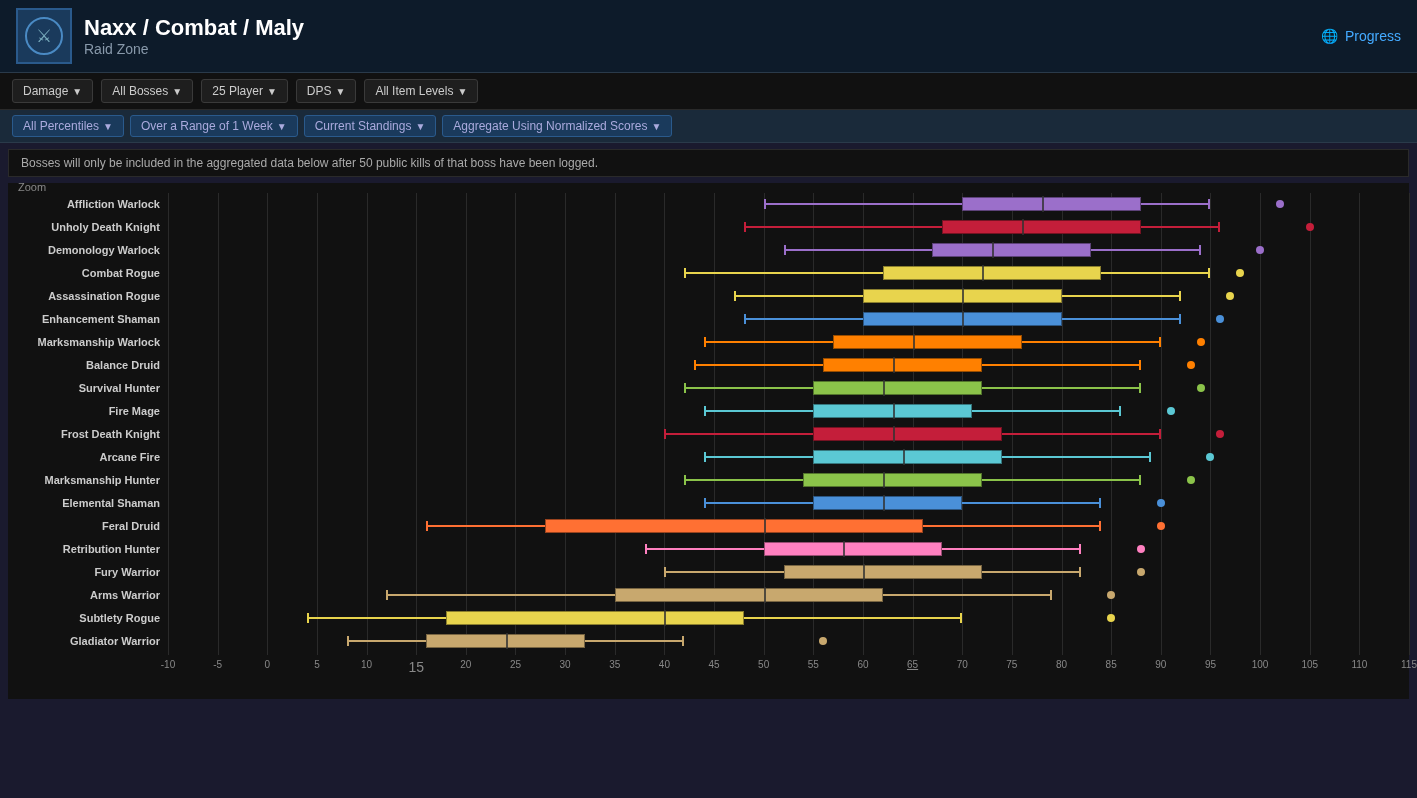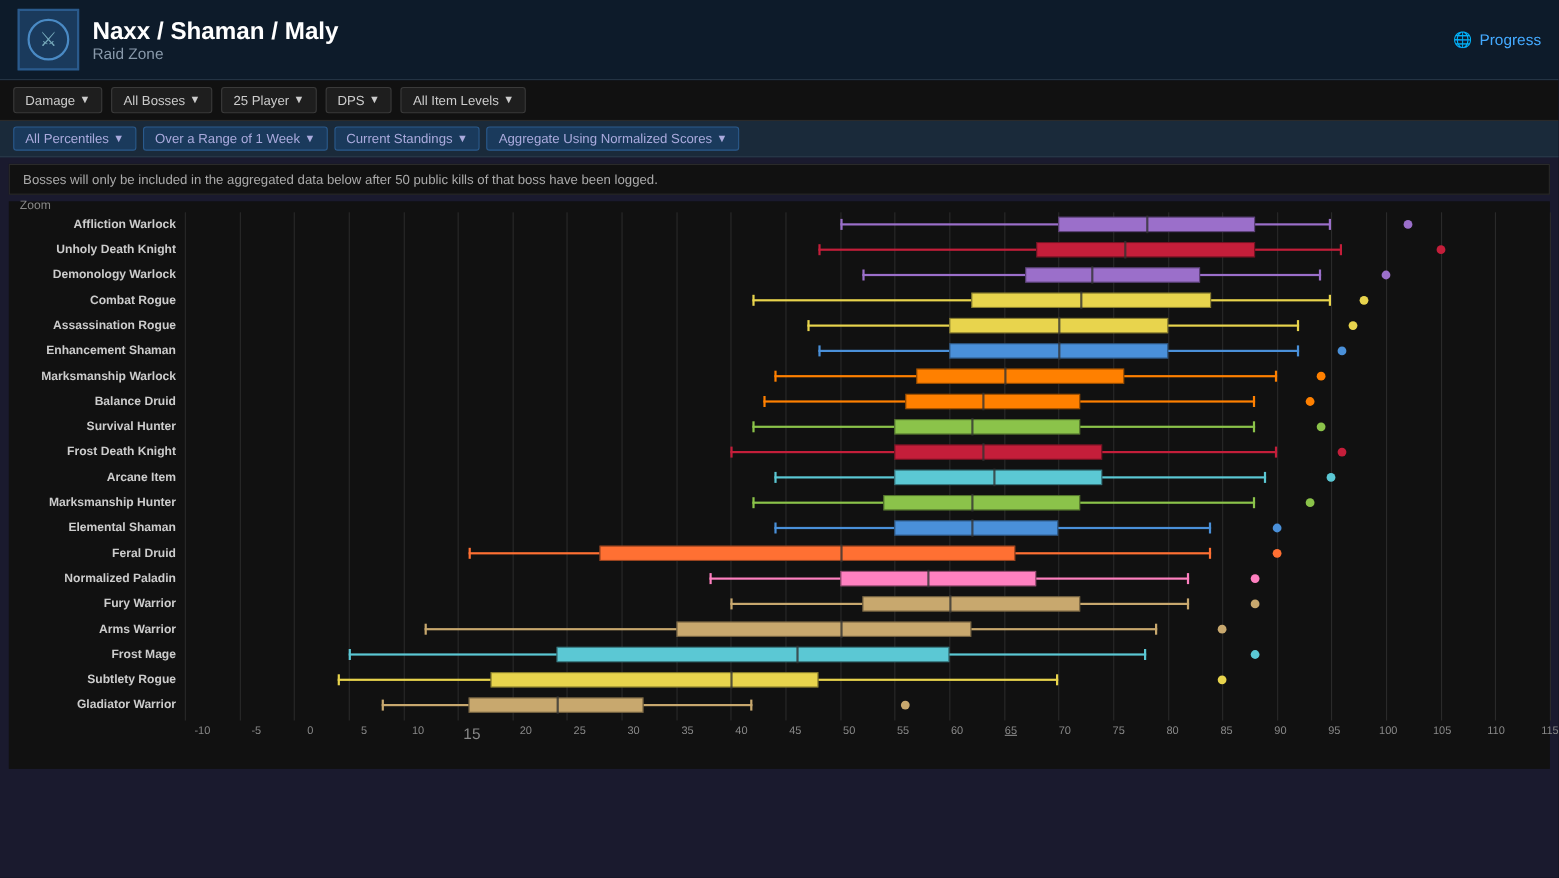--- a/index.html
+++ b/index.html
@@ -37,39 +37,39 @@
 
     
     .grid-overlay { position: absolute; top: 0; bottom: 0; left: 160px; right: 0; pointer-events: none; }
     .grid-line { position: absolute; top: 0; bottom: 0; width: 1px; background: #2a2a2a; }
 
     .zoom-label { position: absolute; top: -2px; left: 10px; color: #888; font-size: 11px; }
 
     .chevron { font-size: 10px; }
 
     
-    .axis-row { display: flex; align-items: center; margin-top: 6px; padding-left: 16px; }
+    .axis-row { display: flex; align-items: center; margin-top: 6px; }
     .axis-spacer { width: 160px; flex-shrink: 0; }
     .axis-ticks { flex: 1; position: relative; height: 20px; }
   </style>
 </head>
 <body>
 
 <div>
 
   <div class="header">
     <div class="header-left">
       <div class="header-icon">
         <svg width="40" height="40" viewBox="0 0 40 40">
           <circle cx="20" cy="20" r="18" fill="#1a3a5c" stroke="#4a8ac4" stroke-width="2"></circle>
           <text x="20" y="26" text-anchor="middle" fill="#7ab" font-size="18">⚔</text>
         </svg>
       </div>
       <div>
-        <div class="header-title">Naxx / Shaman / Maly</div>
+        <div class="header-title">Naxx / Combat / Maly</div>
         <div class="header-subtitle">Raid Zone</div>
       </div>
     </div>
     <div class="header-progress">
       <span>🌐</span>
       <span>Progress</span>
     </div>
   </div>
 
   <div class="toolbar">
@@ -249,33 +249,45 @@
             <div style="position: absolute; height: 2px; background: rgb(139, 195, 74); top: 50%; transform: translateY(-50%); left: 41.6%; width: calc(10.4%);"></div>
             <div style="position: absolute; height: 2px; background: rgb(139, 195, 74); top: 50%; transform: translateY(-50%); left: 65.6%; width: calc(12.8%);"></div>
             <div style="position: absolute; width: 2px; height: 10px; background: rgb(139, 195, 74); top: 50%; transform: translateY(-50%); left: 41.6%;"></div>
             <div style="position: absolute; width: 2px; height: 10px; background: rgb(139, 195, 74); top: 50%; transform: translateY(-50%); left: calc(78.4% - 2px);"></div>
             <div style="position: absolute; top: 1px; bottom: 1px; background: rgb(139, 195, 74); border: 1px solid rgba(0, 0, 0, 0.4); left: 52%; width: calc(13.6%);"></div>
             <div style="position: absolute; width: 2px; top: 0px; bottom: 0px; background: rgba(50, 50, 50, 0.8); left: 57.6%; z-index: 2;"></div>
             <div style="position: absolute; width: 8px; height: 8px; border-radius: 50%; background: rgb(139, 195, 74); top: 50%; transform: translate(-50%, -50%); left: 83.2%;"></div>
           </div>
         </div>
         <div class="spec-row">
+          <div class="spec-label">Fire Mage</div>
+          <div class="chart-area" style="position: relative; height: 16px;">
+            <div style="position: absolute; height: 2px; background: rgb(91, 200, 212); top: 50%; transform: translateY(-50%); left: 43.2%; width: calc(8.8%);"></div>
+            <div style="position: absolute; height: 2px; background: rgb(91, 200, 212); top: 50%; transform: translateY(-50%); left: 64.8%; width: calc(12%);"></div>
+            <div style="position: absolute; width: 2px; height: 10px; background: rgb(91, 200, 212); top: 50%; transform: translateY(-50%); left: 43.2%;"></div>
+            <div style="position: absolute; width: 2px; height: 10px; background: rgb(91, 200, 212); top: 50%; transform: translateY(-50%); left: calc(76.8% - 2px);"></div>
+            <div style="position: absolute; top: 1px; bottom: 1px; background: rgb(91, 200, 212); border: 1px solid rgba(0, 0, 0, 0.4); left: 52%; width: calc(12.8%);"></div>
+            <div style="position: absolute; width: 2px; top: 0px; bottom: 0px; background: rgba(50, 50, 50, 0.8); left: 58.4%; z-index: 2;"></div>
+            <div style="position: absolute; width: 8px; height: 8px; border-radius: 50%; background: rgb(91, 200, 212); top: 50%; transform: translate(-50%, -50%); left: 80.8%;"></div>
+          </div>
+        </div>
+        <div class="spec-row">
           <div class="spec-label">Frost Death Knight</div>
           <div class="chart-area" style="position: relative; height: 16px;">
             <div style="position: absolute; height: 2px; background: rgb(196, 30, 58); top: 50%; transform: translateY(-50%); left: 40%; width: calc(12%);"></div>
             <div style="position: absolute; height: 2px; background: rgb(196, 30, 58); top: 50%; transform: translateY(-50%); left: 67.2%; width: calc(12.8%);"></div>
             <div style="position: absolute; width: 2px; height: 10px; background: rgb(196, 30, 58); top: 50%; transform: translateY(-50%); left: 40%;"></div>
             <div style="position: absolute; width: 2px; height: 10px; background: rgb(196, 30, 58); top: 50%; transform: translateY(-50%); left: calc(80% - 2px);"></div>
             <div style="position: absolute; top: 1px; bottom: 1px; background: rgb(196, 30, 58); border: 1px solid rgba(0, 0, 0, 0.4); left: 52%; width: calc(15.2%);"></div>
             <div style="position: absolute; width: 2px; top: 0px; bottom: 0px; background: rgba(50, 50, 50, 0.8); left: 58.4%; z-index: 2;"></div>
             <div style="position: absolute; width: 8px; height: 8px; border-radius: 50%; background: rgb(196, 30, 58); top: 50%; transform: translate(-50%, -50%); left: 84.8%;"></div>
           </div>
         </div>
         <div class="spec-row">
-          <div class="spec-label">Arcane Item</div>
+          <div class="spec-label">Arcane Fire</div>
           <div class="chart-area" style="position: relative; height: 16px;">
             <div style="position: absolute; height: 2px; background: rgb(91, 200, 212); top: 50%; transform: translateY(-50%); left: 43.2%; width: calc(8.8%);"></div>
             <div style="position: absolute; height: 2px; background: rgb(91, 200, 212); top: 50%; transform: translateY(-50%); left: 67.2%; width: calc(12%);"></div>
             <div style="position: absolute; width: 2px; height: 10px; background: rgb(91, 200, 212); top: 50%; transform: translateY(-50%); left: 43.2%;"></div>
             <div style="position: absolute; width: 2px; height: 10px; background: rgb(91, 200, 212); top: 50%; transform: translateY(-50%); left: calc(79.2% - 2px);"></div>
             <div style="position: absolute; top: 1px; bottom: 1px; background: rgb(91, 200, 212); border: 1px solid rgba(0, 0, 0, 0.4); left: 52%; width: calc(15.2%);"></div>
             <div style="position: absolute; width: 2px; top: 0px; bottom: 0px; background: rgba(50, 50, 50, 0.8); left: 59.2%; z-index: 2;"></div>
             <div style="position: absolute; width: 8px; height: 8px; border-radius: 50%; background: rgb(91, 200, 212); top: 50%; transform: translate(-50%, -50%); left: 84%;"></div>
           </div>
         </div>
@@ -309,21 +321,21 @@
             <div style="position: absolute; height: 2px; background: rgb(255, 112, 51); top: 50%; transform: translateY(-50%); left: 20.8%; width: calc(9.6%);"></div>
             <div style="position: absolute; height: 2px; background: rgb(255, 112, 51); top: 50%; transform: translateY(-50%); left: 60.8%; width: calc(14.4%);"></div>
             <div style="position: absolute; width: 2px; height: 10px; background: rgb(255, 112, 51); top: 50%; transform: translateY(-50%); left: 20.8%;"></div>
             <div style="position: absolute; width: 2px; height: 10px; background: rgb(255, 112, 51); top: 50%; transform: translateY(-50%); left: calc(75.2% - 2px);"></div>
             <div style="position: absolute; top: 1px; bottom: 1px; background: rgb(255, 112, 51); border: 1px solid rgba(0, 0, 0, 0.4); left: 30.4%; width: calc(30.4%);"></div>
             <div style="position: absolute; width: 2px; top: 0px; bottom: 0px; background: rgba(50, 50, 50, 0.8); left: 48%; z-index: 2;"></div>
             <div style="position: absolute; width: 8px; height: 8px; border-radius: 50%; background: rgb(255, 112, 51); top: 50%; transform: translate(-50%, -50%); left: 80%;"></div>
           </div>
         </div>
         <div class="spec-row">
-          <div class="spec-label">Normalized Paladin</div>
+          <div class="spec-label">Retribution Hunter</div>
           <div class="chart-area" style="position: relative; height: 16px;">
             <div style="position: absolute; height: 2px; background: rgb(255, 128, 192); top: 50%; transform: translateY(-50%); left: 38.4%; width: calc(9.6%);"></div>
             <div style="position: absolute; height: 2px; background: rgb(255, 128, 192); top: 50%; transform: translateY(-50%); left: 62.4%; width: calc(11.2%);"></div>
             <div style="position: absolute; width: 2px; height: 10px; background: rgb(255, 128, 192); top: 50%; transform: translateY(-50%); left: 38.4%;"></div>
             <div style="position: absolute; width: 2px; height: 10px; background: rgb(255, 128, 192); top: 50%; transform: translateY(-50%); left: calc(73.6% - 2px);"></div>
             <div style="position: absolute; top: 1px; bottom: 1px; background: rgb(255, 128, 192); border: 1px solid rgba(0, 0, 0, 0.4); left: 48%; width: calc(14.4%);"></div>
             <div style="position: absolute; width: 2px; top: 0px; bottom: 0px; background: rgba(50, 50, 50, 0.8); left: 54.4%; z-index: 2;"></div>
             <div style="position: absolute; width: 8px; height: 8px; border-radius: 50%; background: rgb(255, 128, 192); top: 50%; transform: translate(-50%, -50%); left: 78.4%;"></div>
           </div>
         </div>
@@ -342,32 +354,20 @@
         <div class="spec-row">
           <div class="spec-label">Arms Warrior</div>
           <div class="chart-area" style="position: relative; height: 16px;">
             <div style="position: absolute; height: 2px; background: rgb(200, 168, 110); top: 50%; transform: translateY(-50%); left: 17.6%; width: calc(18.4%);"></div>
             <div style="position: absolute; height: 2px; background: rgb(200, 168, 110); top: 50%; transform: translateY(-50%); left: 57.6%; width: calc(13.6%);"></div>
             <div style="position: absolute; width: 2px; height: 10px; background: rgb(200, 168, 110); top: 50%; transform: translateY(-50%); left: 17.6%;"></div>
             <div style="position: absolute; width: 2px; height: 10px; background: rgb(200, 168, 110); top: 50%; transform: translateY(-50%); left: calc(71.2% - 2px);"></div>
             <div style="position: absolute; top: 1px; bottom: 1px; background: rgb(200, 168, 110); border: 1px solid rgba(0, 0, 0, 0.4); left: 36%; width: calc(21.6%);"></div>
             <div style="position: absolute; width: 2px; top: 0px; bottom: 0px; background: rgba(50, 50, 50, 0.8); left: 48%; z-index: 2;"></div>
             <div style="position: absolute; width: 8px; height: 8px; border-radius: 50%; background: rgb(200, 168, 110); top: 50%; transform: translate(-50%, -50%); left: 76%;"></div>
-          </div>
-        </div>
-        <div class="spec-row">
-          <div class="spec-label">Frost Mage</div>
-          <div class="chart-area" style="position: relative; height: 16px;">
-            <div style="position: absolute; height: 2px; background: rgb(91, 200, 212); top: 50%; transform: translateY(-50%); left: 12%; width: calc(15.2%);"></div>
-            <div style="position: absolute; height: 2px; background: rgb(91, 200, 212); top: 50%; transform: translateY(-50%); left: 56%; width: calc(14.4%);"></div>
-            <div style="position: absolute; width: 2px; height: 10px; background: rgb(91, 200, 212); top: 50%; transform: translateY(-50%); left: 12%;"></div>
-            <div style="position: absolute; width: 2px; height: 10px; background: rgb(91, 200, 212); top: 50%; transform: translateY(-50%); left: calc(70.4% - 2px);"></div>
-            <div style="position: absolute; top: 1px; bottom: 1px; background: rgb(91, 200, 212); border: 1px solid rgba(0, 0, 0, 0.4); left: 27.2%; width: calc(28.8%);"></div>
-            <div style="position: absolute; width: 2px; top: 0px; bottom: 0px; background: rgba(50, 50, 50, 0.8); left: 44.8%; z-index: 2;"></div>
-            <div style="position: absolute; width: 8px; height: 8px; border-radius: 50%; background: rgb(91, 200, 212); top: 50%; transform: translate(-50%, -50%); left: 78.4%;"></div>
           </div>
         </div>
         <div class="spec-row">
           <div class="spec-label">Subtlety Rogue</div>
           <div class="chart-area" style="position: relative; height: 16px;">
             <div style="position: absolute; height: 2px; background: rgb(232, 212, 77); top: 50%; transform: translateY(-50%); left: 11.2%; width: calc(11.2%);"></div>
             <div style="position: absolute; height: 2px; background: rgb(232, 212, 77); top: 50%; transform: translateY(-50%); left: 46.4%; width: calc(17.6%);"></div>
             <div style="position: absolute; width: 2px; height: 10px; background: rgb(232, 212, 77); top: 50%; transform: translateY(-50%); left: 11.2%;"></div>
             <div style="position: absolute; width: 2px; height: 10px; background: rgb(232, 212, 77); top: 50%; transform: translateY(-50%); left: calc(64% - 2px);"></div>
             <div style="position: absolute; top: 1px; bottom: 1px; background: rgb(232, 212, 77); border: 1px solid rgba(0, 0, 0, 0.4); left: 22.4%; width: calc(24%);"></div>

